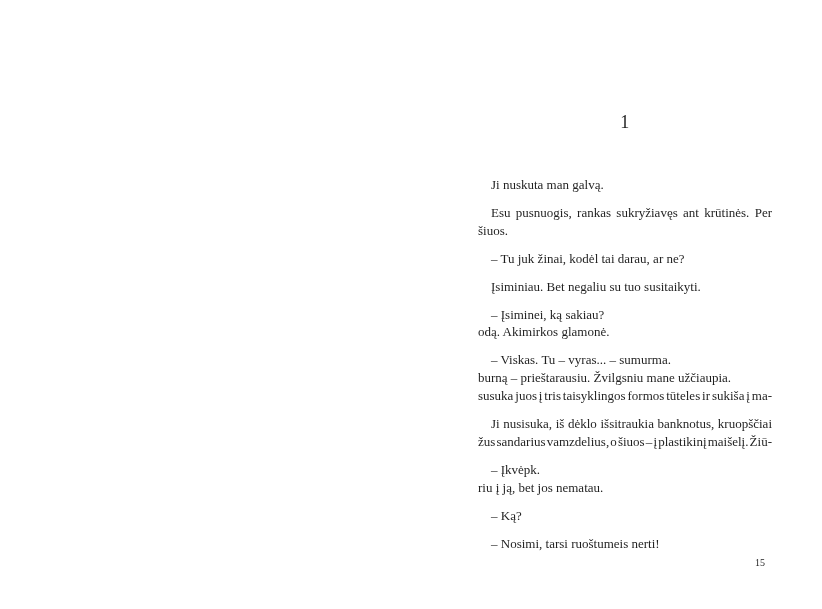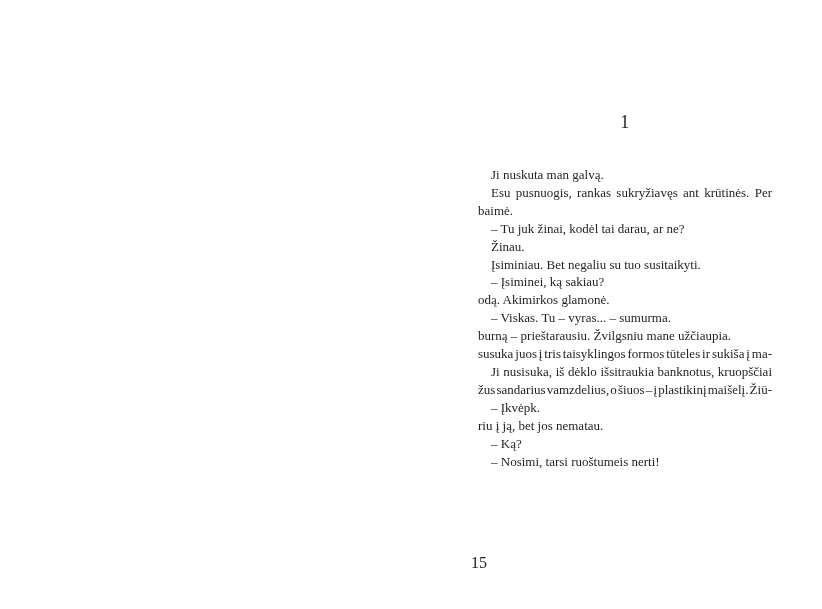--- a/index.html
+++ b/index.html
@@ -39,48 +39,48 @@
     top: 166px;
     width: 294px;
     font-size: 13px;
     line-height: 17.9px;
   }
   .text-line {
     min-height: 17.9px;
   }
   .text-line.indent {
     text-indent: 13px;
+    margin-top: 10px;
   }
   .text-line.justify {
     text-align: justify;
     text-align-last: justify;
     word-spacing: -3.2px;
   }
   .page-number {
     position: absolute;
     left: 471px;
     top: 554px;
     width: 294px;
-    text-align: left;
-    font-size: 16px;
+    text-align: right;
+    font-size: 10px;
     line-height: 17px;
   }
 </style>
 </head>
 <body>
 
 <div class="page">
   <div class="chapter-number">1</div>
 
   <div class="text-block">
       <div class="text-line indent">Ji nuskuta man galvą.</div>
       <div class="text-line indent justify">Esu pusnuogis, rankas sukryžiavęs ant krūtinės. Per</div>
-      <div class="text-line">baimė.</div>
+      <div class="text-line">šiuos.</div>
       <div class="text-line indent">– Tu juk žinai, kodėl tai darau, ar ne?</div>
-      <div class="text-line indent">Žinau.</div>
       <div class="text-line indent">Įsiminiau. Bet negaliu su tuo susitaikyti.</div>
       <div class="text-line indent">– Įsiminei, ką sakiau?</div>
       <div class="text-line">odą. Akimirkos glamonė.</div>
       <div class="text-line indent">– Viskas. Tu – vyras... – sumurma.</div>
       <div class="text-line">burną – prieštarausiu. Žvilgsniu mane užčiaupia.</div>
       <div class="text-line justify">susuka juos į tris taisyklingos formos tūteles ir sukiša į ma-</div>
       <div class="text-line indent justify">Ji nusisuka, iš dėklo išsitraukia banknotus, kruopščiai</div>
       <div class="text-line justify">žus sandarius vamzdelius, o šiuos – į plastikinį maišelį. Žiū-</div>
       <div class="text-line indent">– Įkvėpk.</div>
       <div class="text-line">riu į ją, bet jos nematau.</div>

